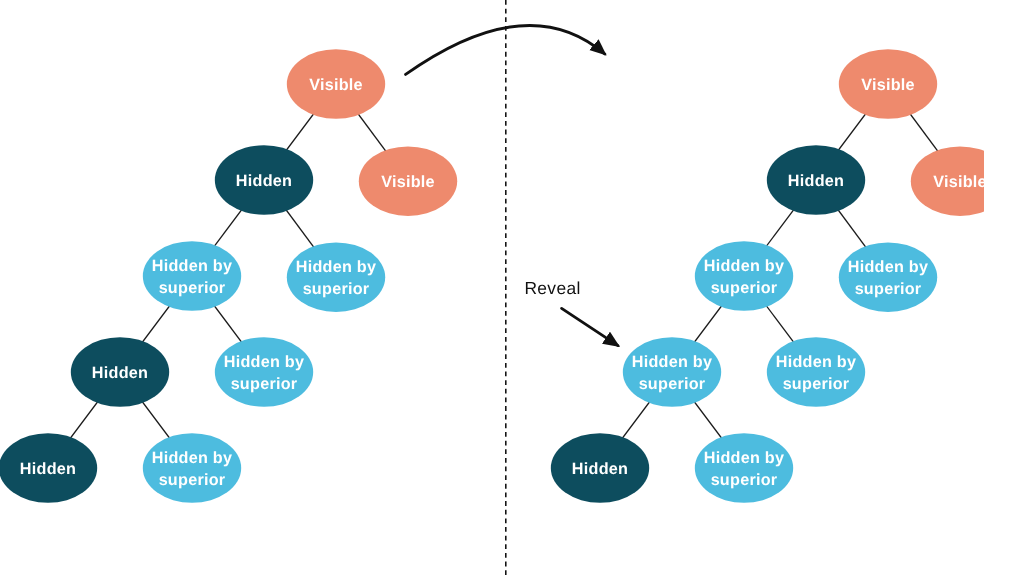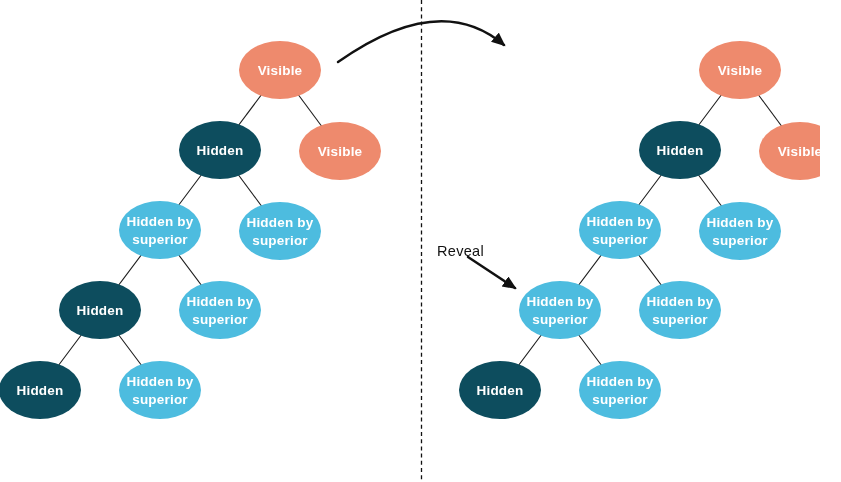--- a/index.html
+++ b/index.html
@@ -15,21 +15,21 @@
   .node-label {
     font-family: "Liberation Sans", "DejaVu Sans", sans-serif;
     font-size: 13.5px;
     font-weight: 600;
     letter-spacing: 0.2px;
     fill: #ffffff;
   }
   .reveal-label {
     position: absolute;
     left: 437px;
-    top: 243px;
+    top: 233px;
     font-size: 14.5px;
     font-weight: 500;
     color: #111111;
     letter-spacing: 0.3px;
   }
 </style>
 </head>
 <body>
 
 <div class="canvas">

